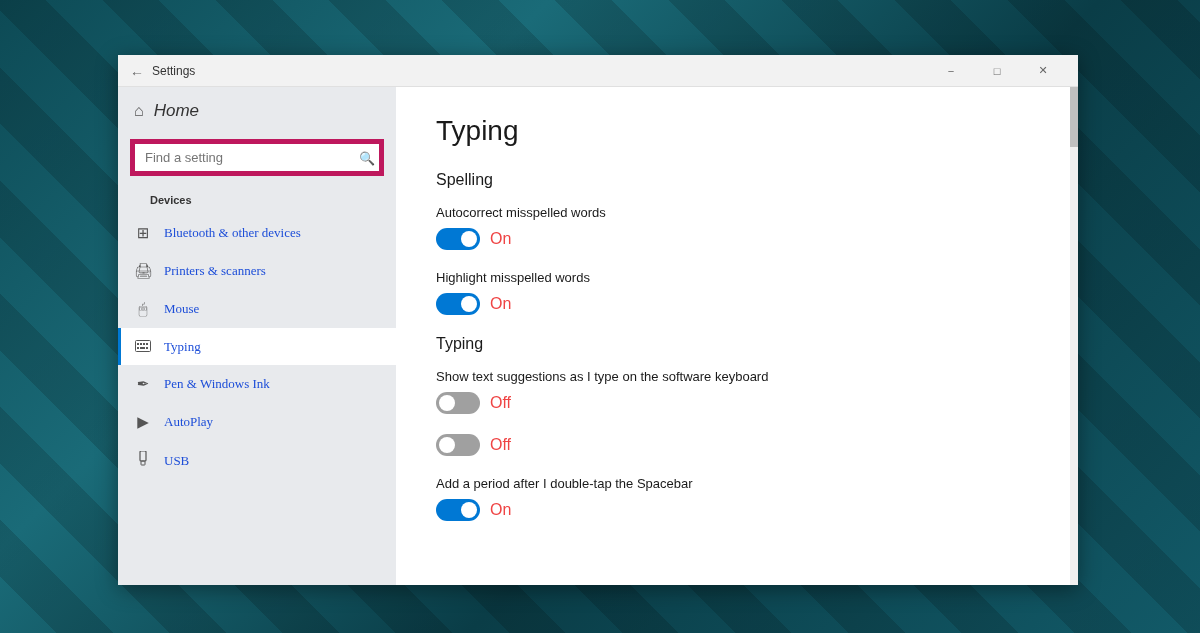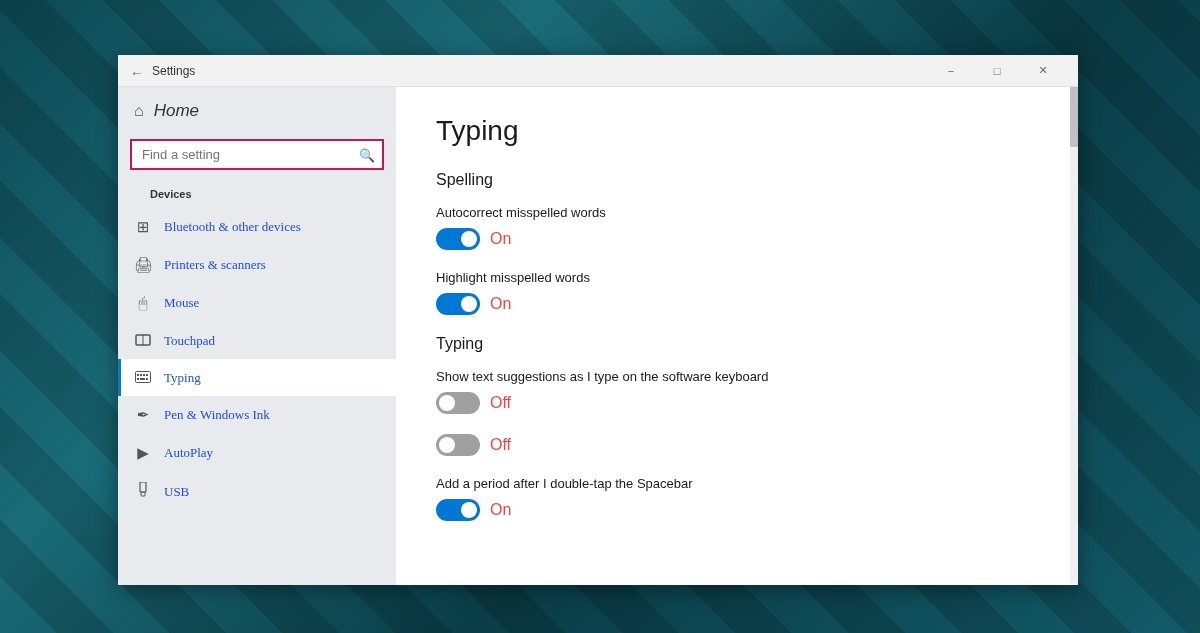--- a/index.html
+++ b/index.html
@@ -127,21 +127,21 @@
     }
 
     .search-box {
       margin: 4px 12px 12px;
       position: relative;
     }
 
     .search-input {
       width: 100%;
       padding: 6px 30px 6px 10px;
-      border: 2px solid #be185d;
+      border: 5px solid #be185d;
       background: white;
       font-size: 13px;
       color: #333;
       outline: none;
     }
 
     .search-icon {
       position: absolute;
       right: 8px;
       top: 50%;
@@ -332,29 +332,20 @@
         <span class="sidebar-item-icon">⊞</span>
         <span class="sidebar-item-label">Bluetooth &amp; other devices</span>
       </div>
       <div class="sidebar-item">
         <span class="sidebar-item-icon">🖨</span>
         <span class="sidebar-item-label">Printers &amp; scanners</span>
       </div>
       <div class="sidebar-item">
         <span class="sidebar-item-icon">🖱</span>
         <span class="sidebar-item-label">Mouse</span>
-      </div>
-      <div class="sidebar-item">
-        <span class="sidebar-item-icon">
-          <svg width="16" height="12" viewBox="0 0 16 12" fill="none" xmlns="http://www.w3.org/2000/svg">
-            <rect x="1" y="1" width="14" height="10" rx="1" stroke="#555" stroke-width="1.5" fill="none"></rect>
-            <line x1="8" y1="1" x2="8" y2="11" stroke="#555" stroke-width="1"></line>
-          </svg>
-        </span>
-        <span class="sidebar-item-label">Touchpad</span>
       </div>
       <div class="sidebar-item active">
         <span class="sidebar-item-icon">
           <svg width="16" height="12" viewBox="0 0 16 12" fill="none" xmlns="http://www.w3.org/2000/svg">
             <rect x="0.5" y="0.5" width="15" height="11" rx="1" stroke="#555" stroke-width="1" fill="none"></rect>
             <rect x="2" y="3" width="2" height="2" rx="0.3" fill="#555"></rect>
             <rect x="5" y="3" width="2" height="2" rx="0.3" fill="#555"></rect>
             <rect x="8" y="3" width="2" height="2" rx="0.3" fill="#555"></rect>
             <rect x="11" y="3" width="2" height="2" rx="0.3" fill="#555"></rect>
             <rect x="2" y="7" width="2" height="2" rx="0.3" fill="#555"></rect>

